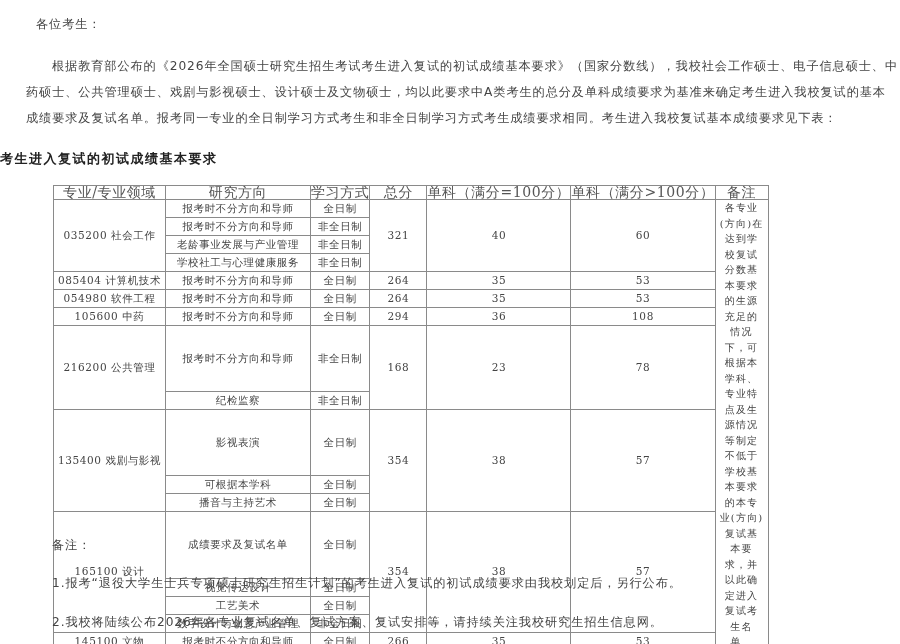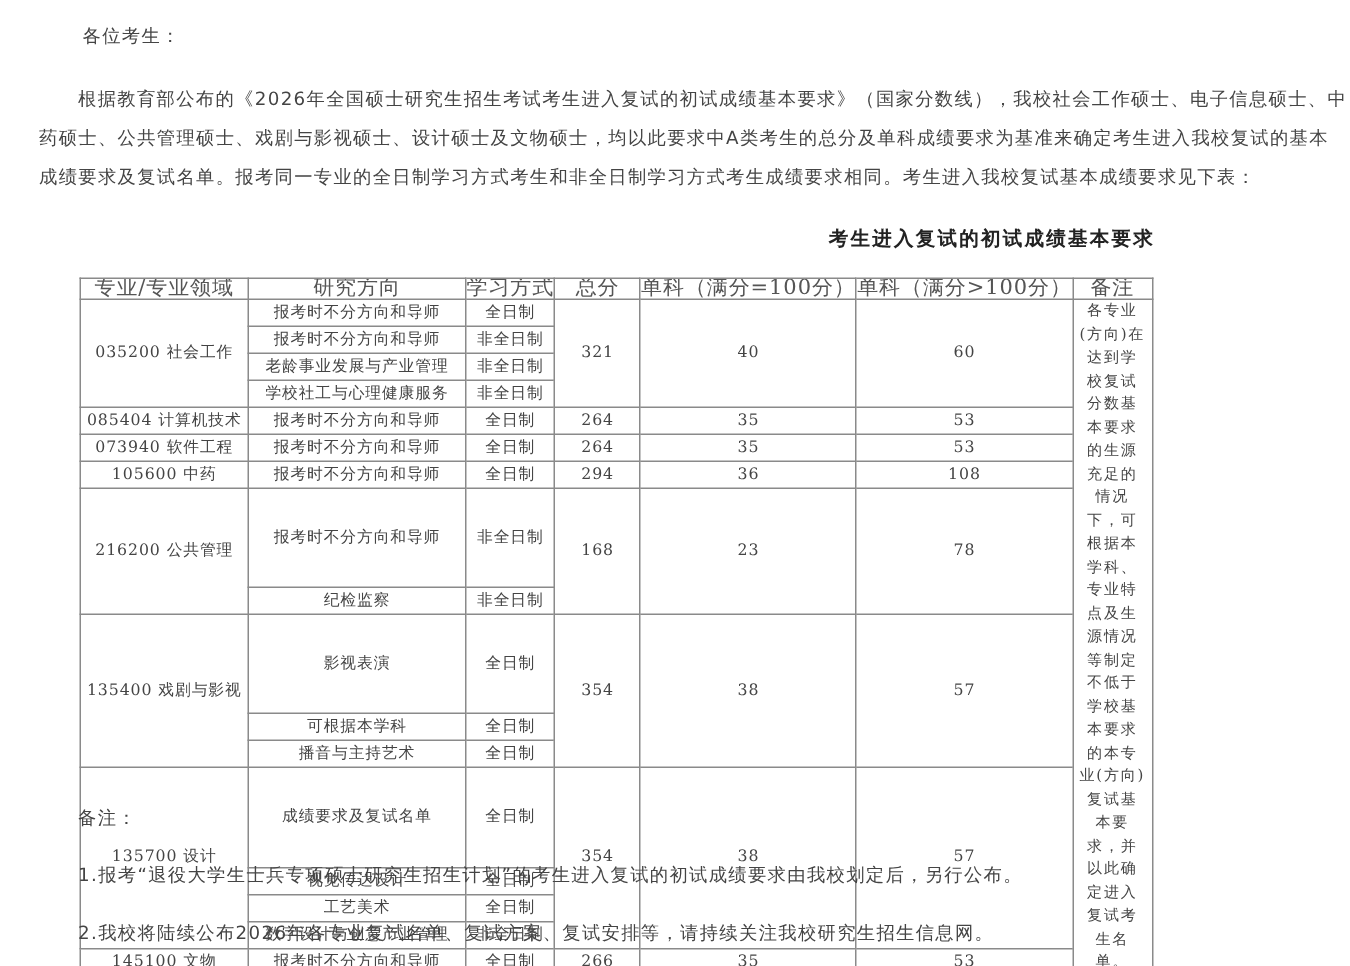--- a/index.html
+++ b/index.html
@@ -4,26 +4,26 @@
 <style>
   html, body { margin: 0; padding: 0; background: #ffffff; }
   body {
     width: 900px; height: 644px; overflow: hidden; position: relative;
     font-family: "DejaVu Sans", sans-serif; color: #3a3a3a;
   }
   .para {
     position: absolute; font-size: 12.2px; letter-spacing: 0.9px; color: #444;
     white-space: nowrap; margin: 0;
   }
-  .greeting { left: 55px; top: 16px; }
+  .greeting { left: 36px; top: 16px; }
   .line1 { left: 52px; top: 58px; }
   .line2 { left: 26px; top: 84px; }
   .line3 { left: 26px; top: 110px; }
   .table-title {
-    position: absolute; left: 0; width: 770px; top: 150px; text-align: right;
+    position: absolute; left: 0; width: 770px; top: 150px; text-align: left;
     font-family: Liberation Mono, monospace; font-size: 13px; font-weight: bold;
     letter-spacing: 1.5px; color: #222;
   }
   table.req {
     position: absolute; left: 53px; top: 185px;
     border-collapse: collapse; table-layout: fixed;
     font-family: "DejaVu Serif", serif; font-size: 10.5px; color: #444;
   }
   table.req td, table.req th {
     border: 1px solid #8a8a8a; padding: 0; text-align: center;
@@ -96,21 +96,21 @@
       </tr>
       <tr>
         <td>085404 计算机技术</td>
         <td>报考时不分方向和导师</td>
         <td>全日制</td>
         <td>264</td>
         <td>35</td>
         <td>53</td>
       </tr>
       <tr>
-        <td>073940 软件工程</td>
+        <td>054980 软件工程</td>
         <td>报考时不分方向和导师</td>
         <td>全日制</td>
         <td>264</td>
         <td>35</td>
         <td>53</td>
       </tr>
       <tr>
         <td>105600 中药</td>
         <td>报考时不分方向和导师</td>
         <td>全日制</td>
@@ -140,21 +140,21 @@
       </tr>
       <tr>
         <td>可根据本学科</td>
         <td>全日制</td>
       </tr>
       <tr>
         <td>播音与主持艺术</td>
         <td>全日制</td>
       </tr>
       <tr>
-        <td rowspan="4">135700 设计</td>
+        <td rowspan="4">165100 设计</td>
         <td>成绩要求及复试名单</td>
         <td>全日制</td>
         <td rowspan="4">354</td>
         <td rowspan="4">38</td>
         <td rowspan="4">57</td>
       </tr>
       <tr>
         <td>视觉传达设计</td>
         <td>全日制</td>
       </tr>

